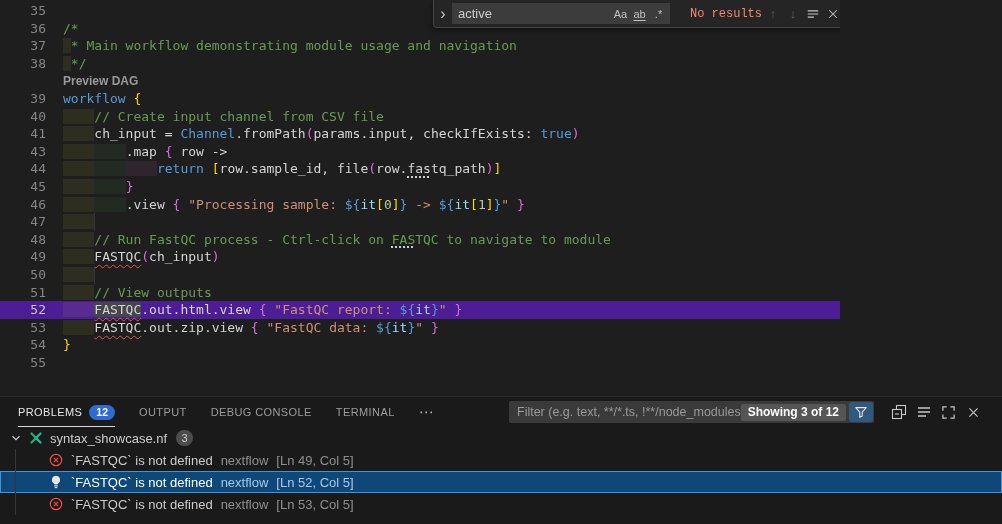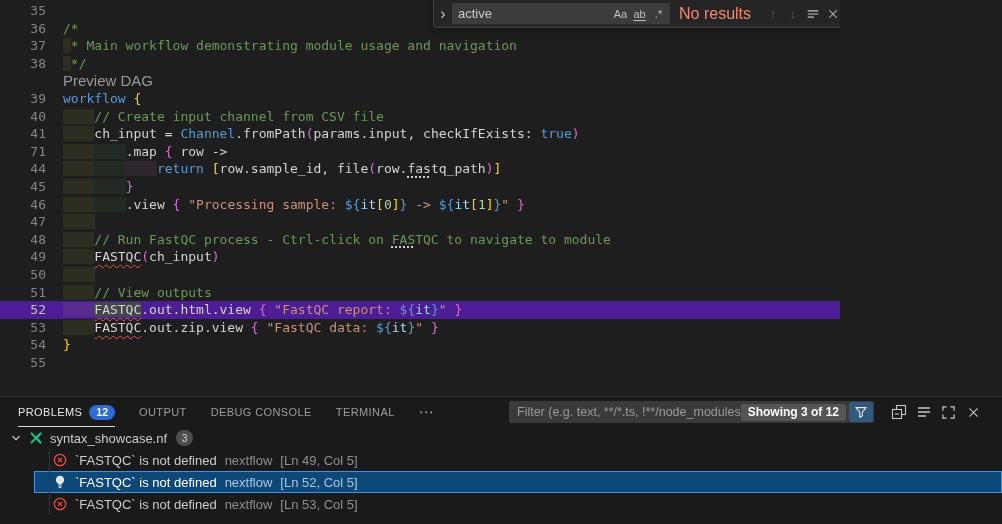--- a/index.html
+++ b/index.html
@@ -20,21 +20,21 @@
   .i1{background:rgba(255,255,64,.07)}
   .i2{background:rgba(127,255,127,.055)}
   .i3{background:rgba(255,127,255,.08)}
   .ig{display:inline-block;width:1px;height:17.6px;background:#343434;vertical-align:top;}
   .sq{text-decoration-line:underline;text-decoration-style:wavy;text-decoration-color:#e3544c;
       text-decoration-thickness:1px;text-underline-offset:3px;text-align:right;}
   .dt{text-decoration-line:underline;text-decoration-style:dotted;text-decoration-color:#cfcfcf;
       text-decoration-thickness:2px;text-underline-offset:3px;}
   .whl{background:#44474b;border-radius:2px;}
   .lens-row .ltext{font-family:"Liberation Sans",sans-serif;}
-  .lens{color:#999999;font-size:15px;cursor:pointer;}
+  .lens{color:#999999;font-size:12px;cursor:pointer;font-weight:bold;}
 
   
   .minimap{position:absolute;left:863px;top:0;width:120px;height:396px;padding-top:4px;box-sizing:border-box;}
   .mrow{position:relative;height:2px;margin-bottom:1px;}
   .mbar{position:absolute;top:0;height:2px;border-radius:1px;}
   .mred{background:rgba(198,55,48,.45);}
   .mredhl{position:absolute;top:0;height:2px;width:15px;background:#e0473d;}
 
   
   .ruler{position:absolute;left:983px;top:0;width:19px;height:396px;border-left:1px solid #2a2a2a;background:#1e1e1e;}
@@ -48,21 +48,21 @@
         border:1px solid #454545;border-top:none;border-radius:0 0 4px 4px;box-sizing:border-box;
         box-shadow:0 2px 6px rgba(0,0,0,.45);display:flex;align-items:center;z-index:6;}
   .find-chevron{width:18px;text-align:center;color:#c5c5c5;flex:none;cursor:pointer;}
   .find-inputwrap{position:relative;width:218px;height:21px;background:#3c3c3c;flex:none;display:flex;align-items:center;}
   .find-input{width:145px;background:transparent;border:none;outline:none;color:#cccccc;
         font-family:"Liberation Sans",sans-serif;font-size:13px;padding:0 0 0 6px;}
   .find-toggles{position:absolute;right:2px;top:0;height:21px;display:flex;align-items:center;}
   .ftog{width:19px;height:19px;display:flex;align-items:center;justify-content:center;color:#c0c0c0;
         font-size:11px;border-radius:3px;cursor:pointer;}
   .ftog.uw{text-decoration:underline;text-underline-offset:2px;}
-  .find-status{color:#f48771;font-size:16px;margin-left:9px;white-space:nowrap;}
+  .find-status{color:#f48771;font-size:12px;margin-left:20px;white-space:nowrap;font-family:Liberation Mono, monospace;}
   .find-spacer{flex:1;}
   .fbtn{width:20px;height:20px;display:flex;align-items:center;justify-content:center;
         color:#c5c5c5;font-size:13px;border-radius:3px;cursor:pointer;flex:none;}
   .fbtn.dim{color:#5f5f5f;}
   .fbtn.last{margin-right:4px;}
 
   
   .panel{position:absolute;left:0;top:396px;width:1002px;height:128px;background:#1a1a1a;
          border-top:1px solid #2b2b2b;box-sizing:border-box;}
   .phead{height:30px;display:flex;align-items:center;padding-left:18px;}
@@ -87,21 +87,21 @@
 
   
   .tree{font-size:13px;}
   .trow{height:22px;display:flex;align-items:center;cursor:pointer;box-sizing:border-box;}
   .filerow{padding-left:8px;}
   .tchev{width:16px;height:16px;flex:none;display:flex;align-items:center;justify-content:center;}
   .nficon{width:16px;height:16px;margin:0 6px 0 4px;flex:none;}
   .fname{color:#cccccc;margin-right:9px;}
   .fbadge{min-width:9px;height:16px;border-radius:8px;background:#4d4d4d;color:#d0d0d0;font-size:10.5px;
           display:flex;align-items:center;justify-content:center;padding:0 4px;}
-  .prow{padding-left:18px;position:relative;margin-left:34px;}
+  .prow{padding-left:48px;position:relative;}
   .prow::before{content:'';position:absolute;left:15px;top:0;bottom:0;width:1px;background:#363636;}
   .prow.sel{background:#0e4878;box-shadow:inset 0 0 0 1px #4a90d9;}
   .picon{width:16px;height:16px;margin-right:7px;flex:none;}
   .pmsg{color:#cccccc;white-space:pre;}
   .sel .pmsg{color:#ffffff;}
   .psrc{color:#8f8f8f;margin-left:8px;}
   .ploc{color:#8f8f8f;margin-left:8px;}
   .sel .psrc,.sel .ploc{color:#a9c7e8;}
 </style>
 </head>
@@ -137,21 +137,21 @@
         </div>
         <div class="cline">
           <span class="lnum">40</span>
           <span class="ltext"><span class="tk i1">    </span><span class="tk cm">// Create input channel from CSV file</span></span>
         </div>
         <div class="cline">
           <span class="lnum">41</span>
           <span class="ltext"><span class="tk i1">    </span><span class="tk df">ch_input = </span><span class="tk kw">Channel</span><span class="tk df">.fromPath</span><span class="tk b2">(</span><span class="tk df">params.input, checkIfExists: </span><span class="tk kw">true</span><span class="tk b2">)</span></span>
         </div>
         <div class="cline">
-          <span class="lnum">71</span>
+          <span class="lnum">43</span>
           <span class="ltext"><span class="tk i1">    </span><span class="tk i2">    </span><span class="tk df">.map </span><span class="tk b2">{</span><span class="tk df"> row -&gt;</span></span>
         </div>
         <div class="cline">
           <span class="lnum">44</span>
           <span class="ltext"><span class="tk i1">    </span><span class="tk i2">    </span><span class="tk i3">    </span><span class="tk kw">return</span><span class="tk df"> </span><span class="tk b1">[</span><span class="tk df">row.sample_id, file</span><span class="tk b2">(</span><span class="tk df">row.</span><span class="tk dt">fas</span><span class="tk df">tq_path</span><span class="tk b2">)</span><span class="tk b1">]</span></span>
         </div>
         <div class="cline">
           <span class="lnum">45</span>
           <span class="ltext"><span class="tk i1">    </span><span class="tk i2">    </span><span class="tk b2">}</span></span>
         </div>

